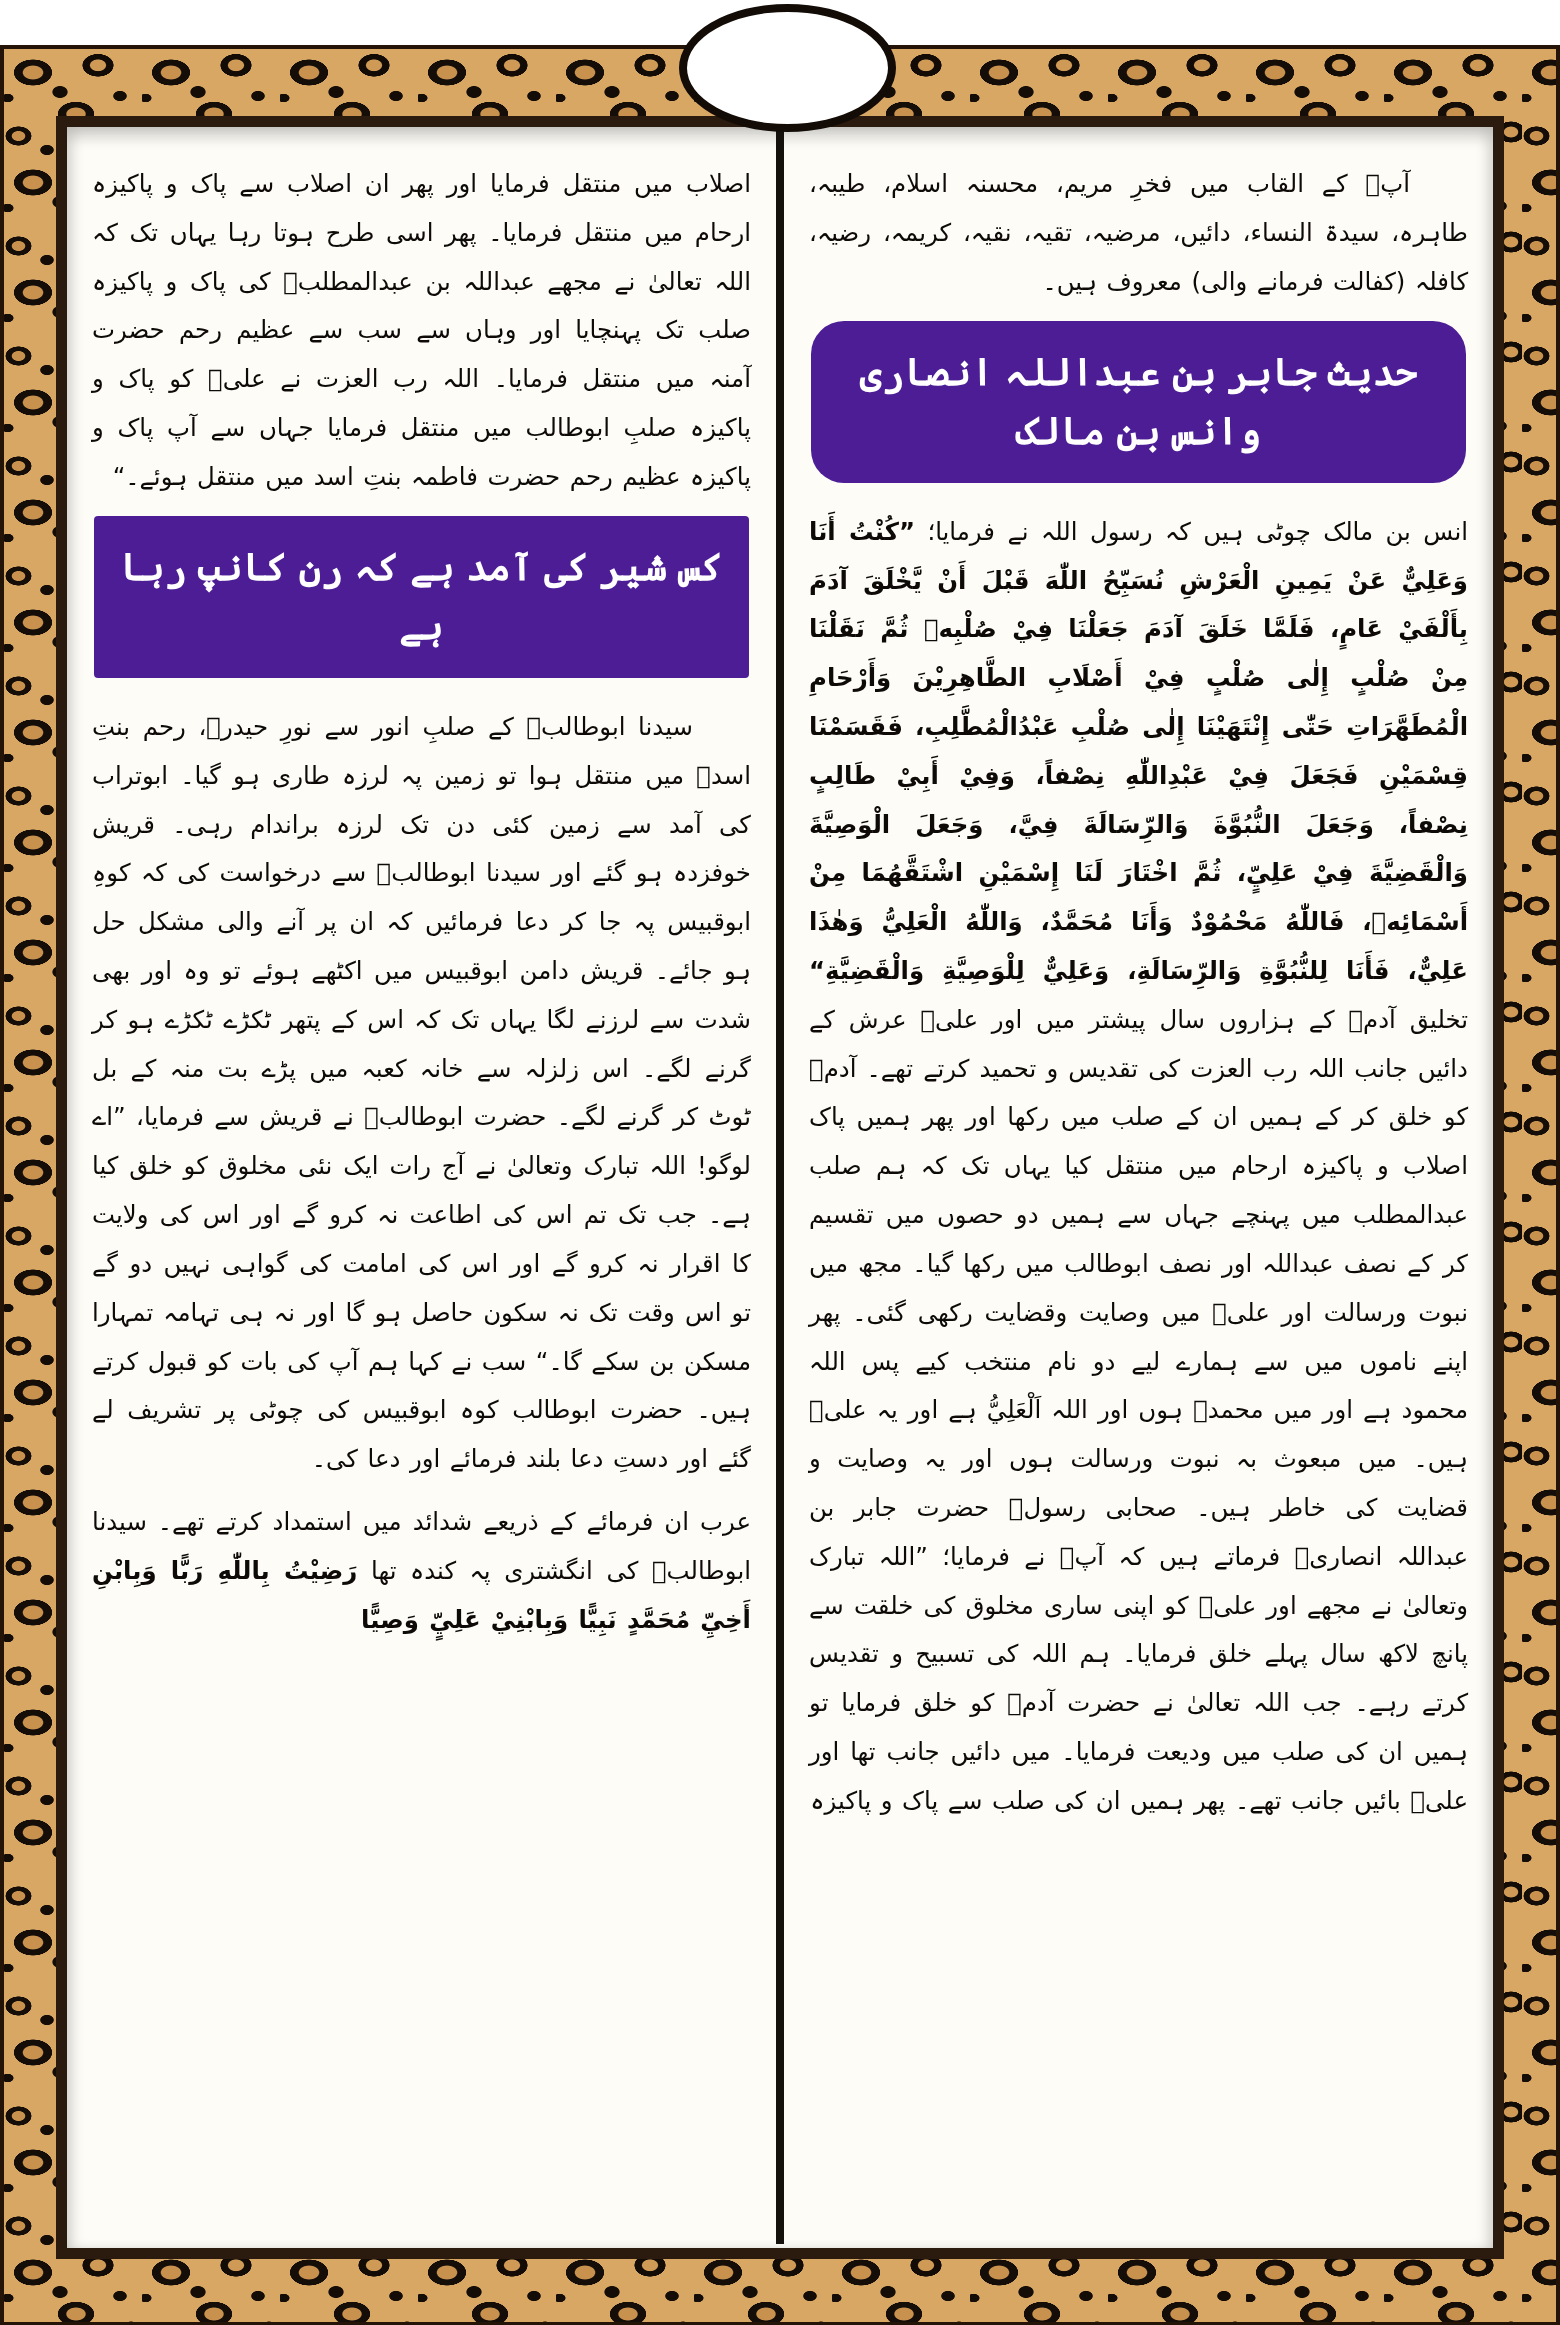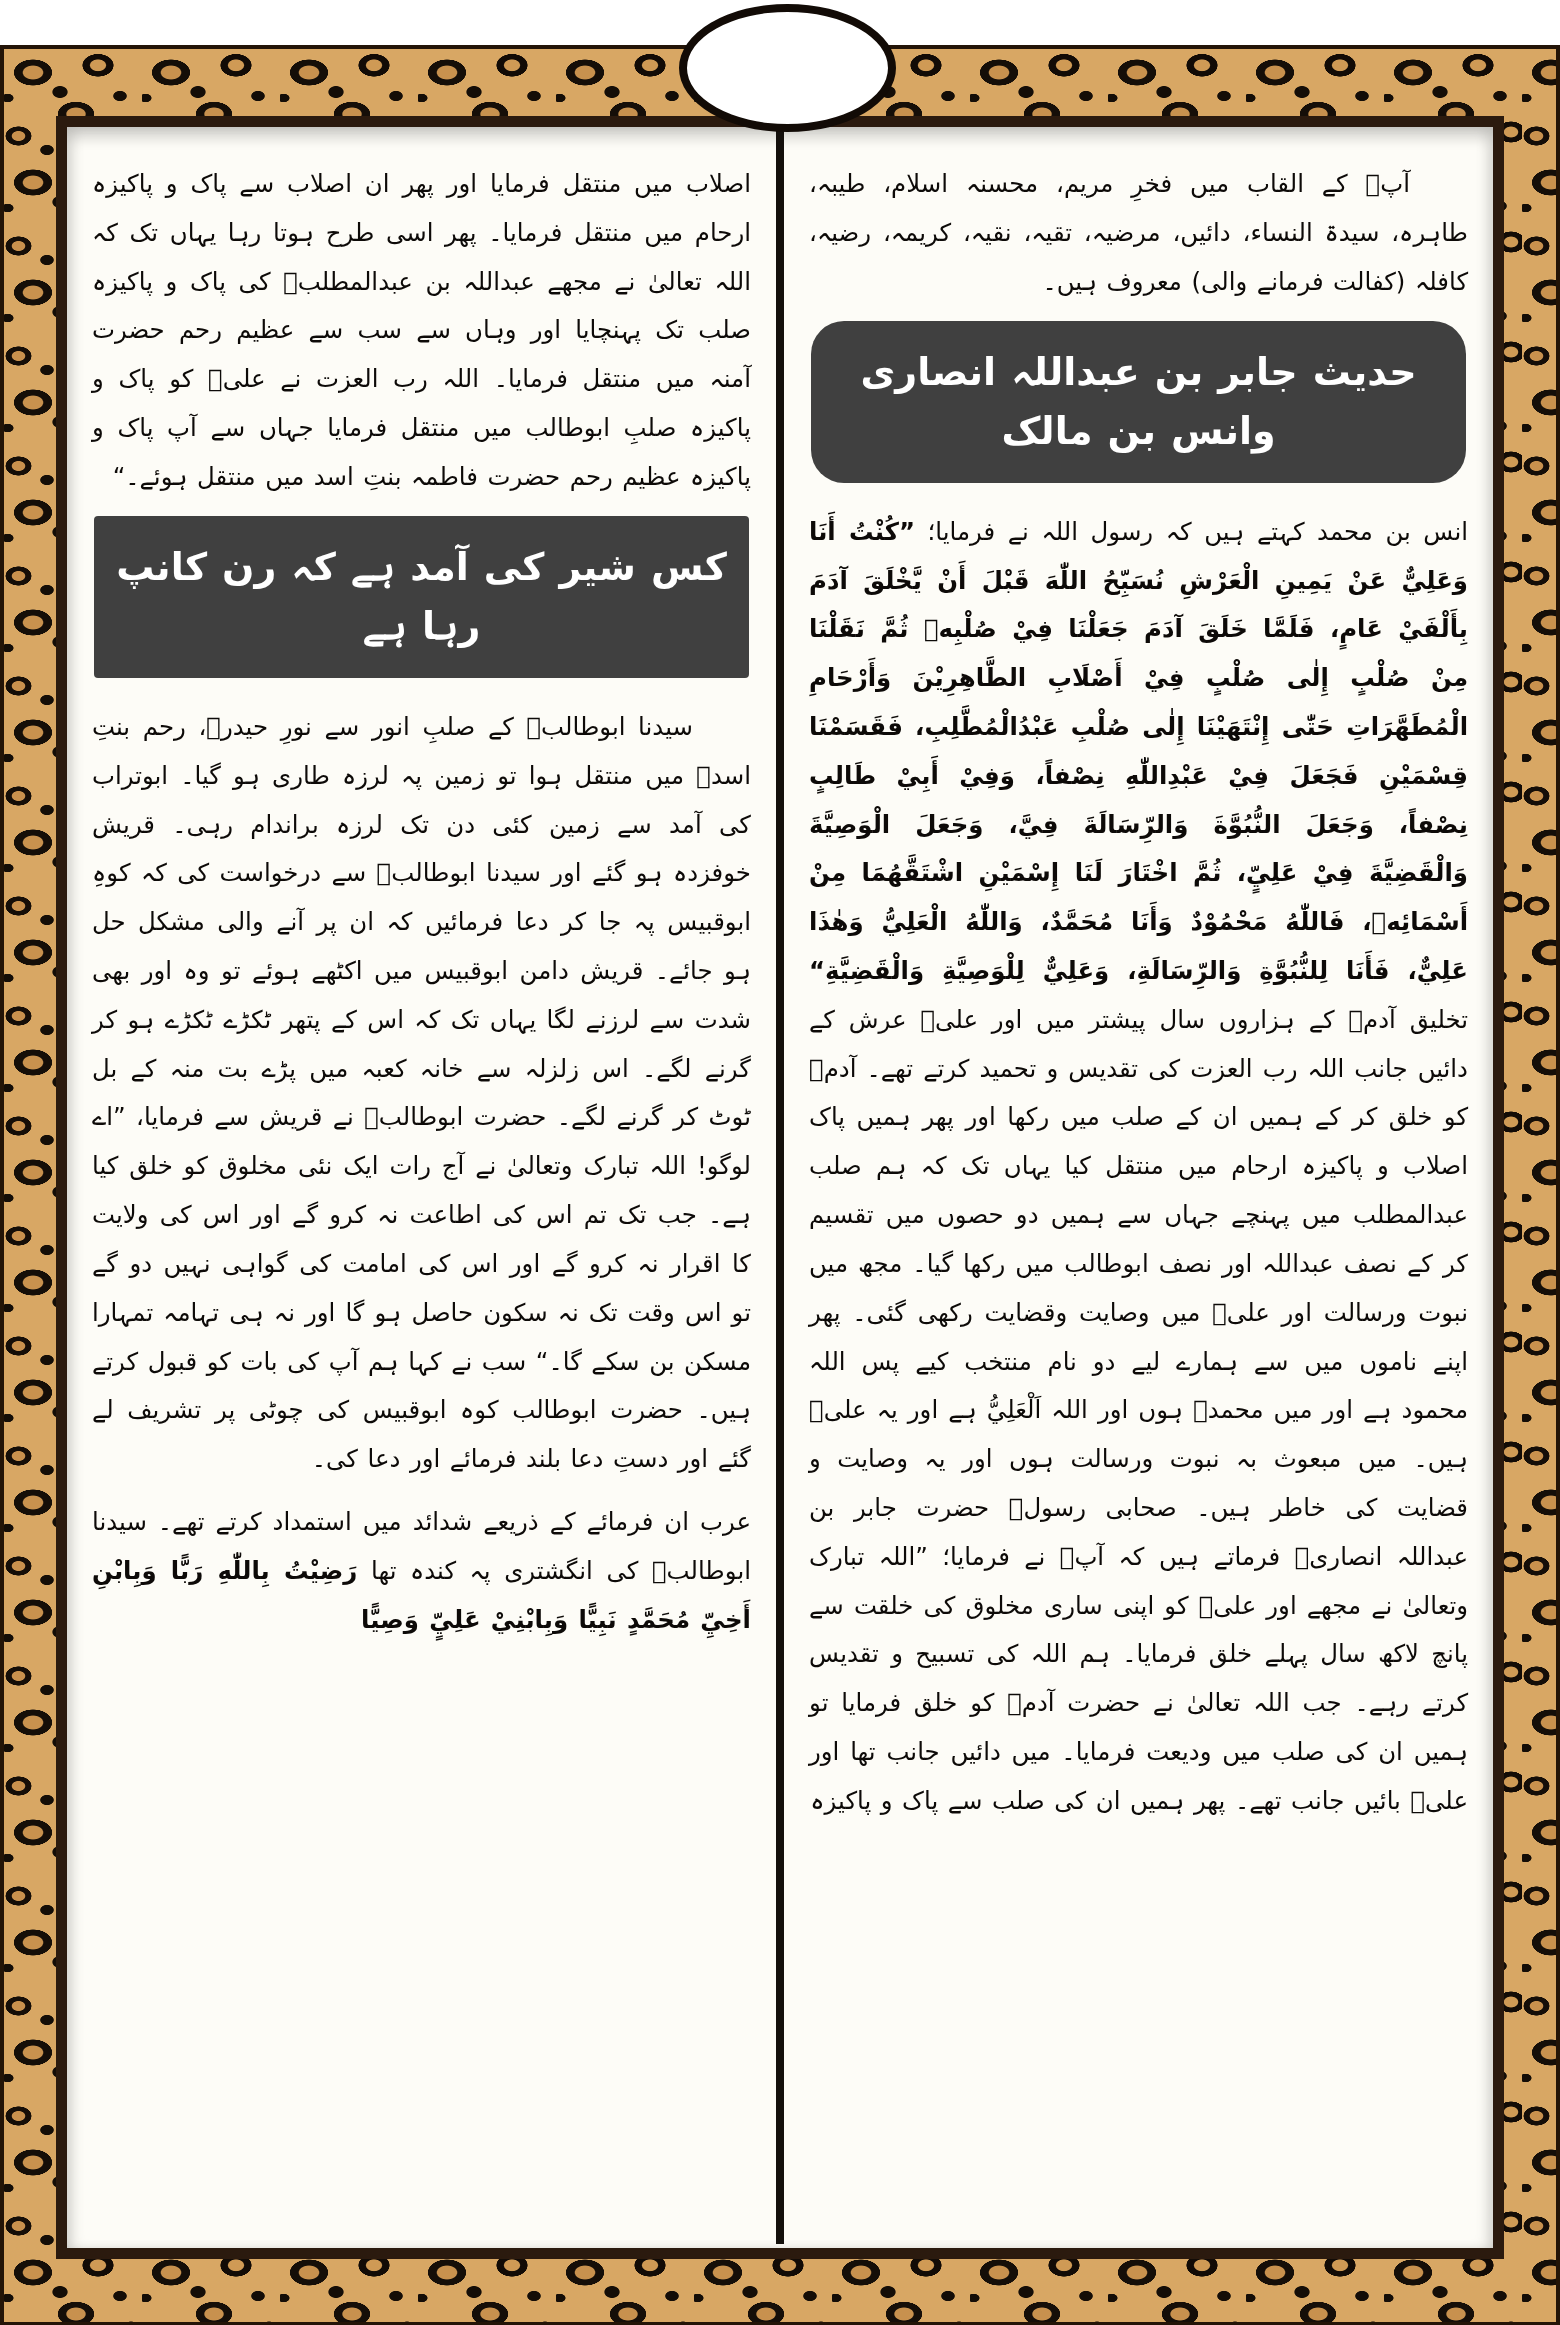--- a/index.html
+++ b/index.html
@@ -47,24 +47,24 @@
     padding:33px 25px 14.5px;
     direction:rtl; text-align:justify;
     font-size:24.4px; line-height:2.0; color:#0d0a08;
     word-spacing:1.8px;
   }
   .col-divider { width:8.1px; background:#14100c; margin:3.6px 0; }
   p { margin:0 0 14.5px; }
   .indent { text-indent:58px; }
   .ar { font-weight:bold; }
   .head-bar {
-    background:#404040; color:#ffffff;
+    background:#4c1d95; color:#ffffff;
     text-align:center; font-weight:bold;
     font-size:38px; line-height:1.55;
-    padding:22px 12.7px; margin:12.7px 1.8px 25px;
+    padding:22px 12.7px; margin:12.7px 1.8px 25px;font-family:Liberation Serif, serif;
   }
   .head-bar.rounded { border-radius:33px; }
   .head-bar.square  { border-radius:4px; }
   .dua {
     font-weight:bold; font-size:28px; line-height:2.15;
     margin:11px 0 23.5px;
   }
   .closing .ring { font-weight:bold; }
 </style>
 </head>
@@ -77,21 +77,21 @@
 <div class="content-frame">
 
   <div class="col">
     <p class="indent">آپؑ کے القاب میں فخرِ مریم، محسنہ اسلام، طیبہ، طاہرہ، سیدۃ النساء، دائیں، مرضیہ، تقیہ، نقیہ، کریمہ، رضیہ، کافلہ (کفالت فرمانے والی) معروف ہیں۔</p>
 
     <div class="head-bar rounded">
       <span>حدیث جابر بن عبداللہ انصاری وانس بن مالک</span>
     </div>
 
     <p>
-      <span class="indent">انس بن محمد کہتے ہیں کہ رسول اللہ نے فرمایا؛</span>
+      <span class="indent">انس بن مالک چوٹی ہیں کہ رسول اللہ نے فرمایا؛</span>
        <span class="ar">”كُنْتُ أَنَا وَعَلِيٌّ عَنْ يَمِينِ الْعَرْشِ نُسَبِّحُ اللّٰهَ قَبْلَ أَنْ يَّخْلَقَ آدَمَ بِأَلْفَيْ عَامٍ، فَلَمَّا خَلَقَ آدَمَ جَعَلْنَا فِيْ صُلْبِهٖ ثُمَّ نَقَلْنَا مِنْ صُلْبٍ إِلٰى صُلْبٍ فِيْ أَصْلَابِ الطَّاهِرِيْنَ وَأَرْحَامِ الْمُطَهَّرَاتِ حَتّٰى إِنْتَهَيْنَا إِلٰى صُلْبِ عَبْدُالْمُطَّلِبِ، فَقَسَمْنَا قِسْمَيْنِ فَجَعَلَ فِيْ عَبْدِاللّٰهِ نِصْفاً، وَفِيْ أَبِيْ طَالِبٍ نِصْفاً، وَجَعَلَ النُّبُوَّةَ وَالرِّسَالَةَ فِيَّ، وَجَعَلَ الْوَصِيَّةَ وَالْقَضِيَّةَ فِيْ عَلِيٍّ، ثُمَّ اخْتَارَ لَنَا إِسْمَيْنِ اشْتَقَّهُمَا مِنْ أَسْمَائِهٖ، فَاللّٰهُ مَحْمُوْدٌ وَأَنَا مُحَمَّدٌ، وَاللّٰهُ الْعَلِيُّ وَهٰذَا عَلِيٌّ، فَأَنَا لِلنُّبُوَّةِ وَالرِّسَالَةِ، وَعَلِيٌّ لِلْوَصِيَّةِ وَالْقَضِيَّةِ“</span>
        <span>تخلیق آدمؑ کے ہزاروں سال پیشتر میں اور علیؑ عرش کے دائیں جانب اللہ رب العزت کی تقدیس و تحمید کرتے تھے۔ آدمؑ کو خلق کر کے ہمیں ان کے صلب میں رکھا اور پھر ہمیں پاک اصلاب و پاکیزہ ارحام میں منتقل کیا یہاں تک کہ ہم صلب عبدالمطلب میں پہنچے جہاں سے ہمیں دو حصوں میں تقسیم کر کے نصف عبداللہ اور نصف ابوطالب میں رکھا گیا۔ مجھ میں نبوت ورسالت اور علیؑ میں وصایت وقضایت رکھی گئی۔ پھر اپنے ناموں میں سے ہمارے لیے دو نام منتخب کیے پس اللہ محمود ہے اور میں محمدؐ ہوں اور اللہ اَلْعَلِيُّ ہے اور یہ علیؑ ہیں۔ میں مبعوث بہ نبوت ورسالت ہوں اور یہ وصایت و قضایت کی خاطر ہیں۔ صحابی رسولؐ حضرت جابر بن عبداللہ انصاریؓ فرماتے ہیں کہ آپؐ نے فرمایا؛ ”اللہ تبارک وتعالیٰ نے مجھے اور علیؑ کو اپنی ساری مخلوق کی خلقت سے پانچ لاکھ سال پہلے خلق فرمایا۔ ہم اللہ کی تسبیح و تقدیس کرتے رہے۔ جب اللہ تعالیٰ نے حضرت آدمؑ کو خلق فرمایا تو ہمیں ان کی صلب میں ودیعت فرمایا۔ میں دائیں جانب تھا اور علیؑ بائیں جانب تھے۔ پھر ہمیں ان کی صلب سے پاک و پاکیزہ</span>
     </p>
   </div>
 
   <div class="col-divider"></div>
 
   <div class="col">
     <p>اصلاب میں منتقل فرمایا اور پھر ان اصلاب سے پاک و پاکیزہ ارحام میں منتقل فرمایا۔ پھر اسی طرح ہوتا رہا یہاں تک کہ اللہ تعالیٰ نے مجھے عبداللہ بن عبدالمطلبؑ کی پاک و پاکیزہ صلب تک پہنچایا اور وہاں سے سب سے عظیم رحم حضرت آمنہ میں منتقل فرمایا۔ اللہ رب العزت نے علیؑ کو پاک و پاکیزہ صلبِ ابوطالب میں منتقل فرمایا جہاں سے آپ پاک و پاکیزہ عظیم رحم حضرت فاطمہ بنتِ اسد میں منتقل ہوئے۔“</p>
 

